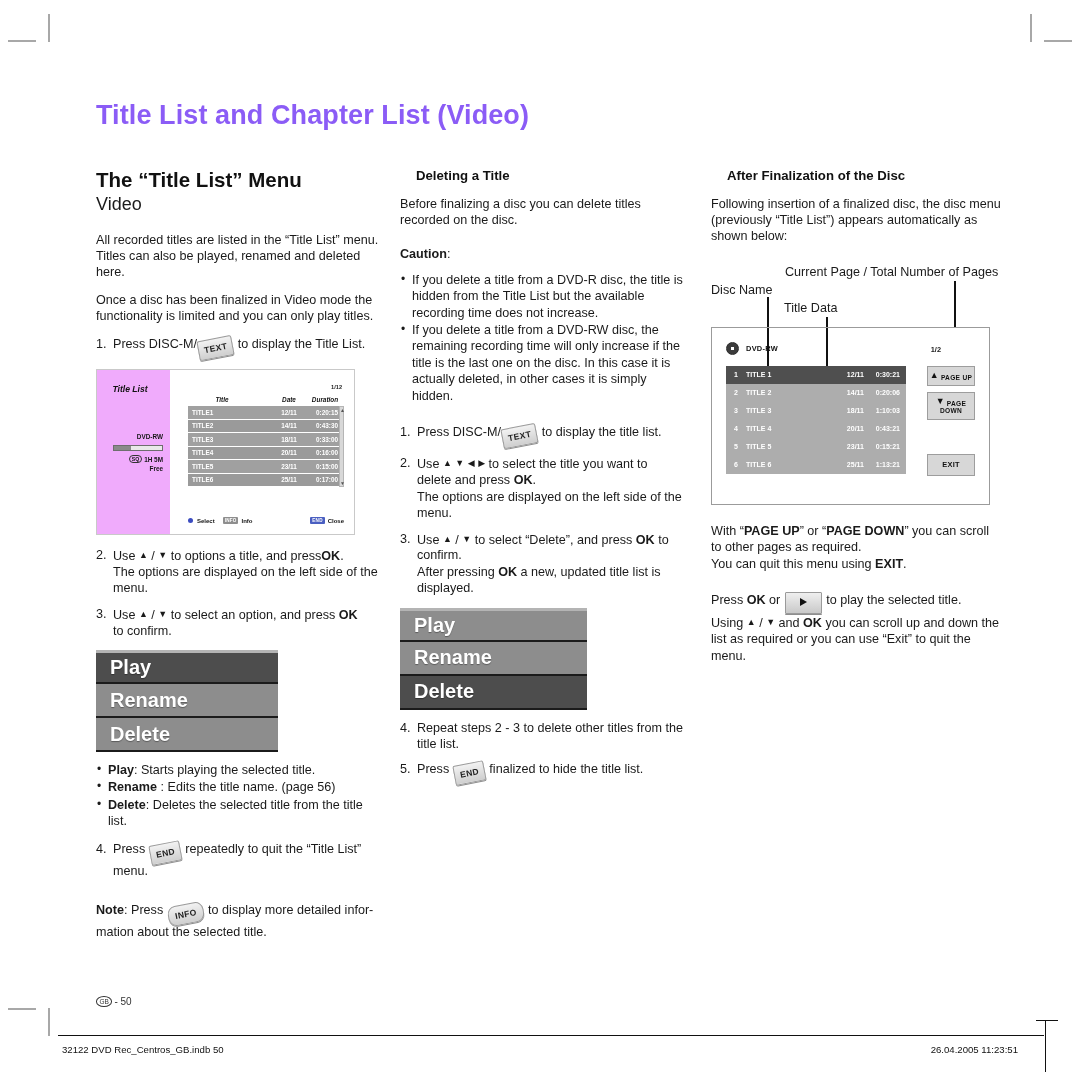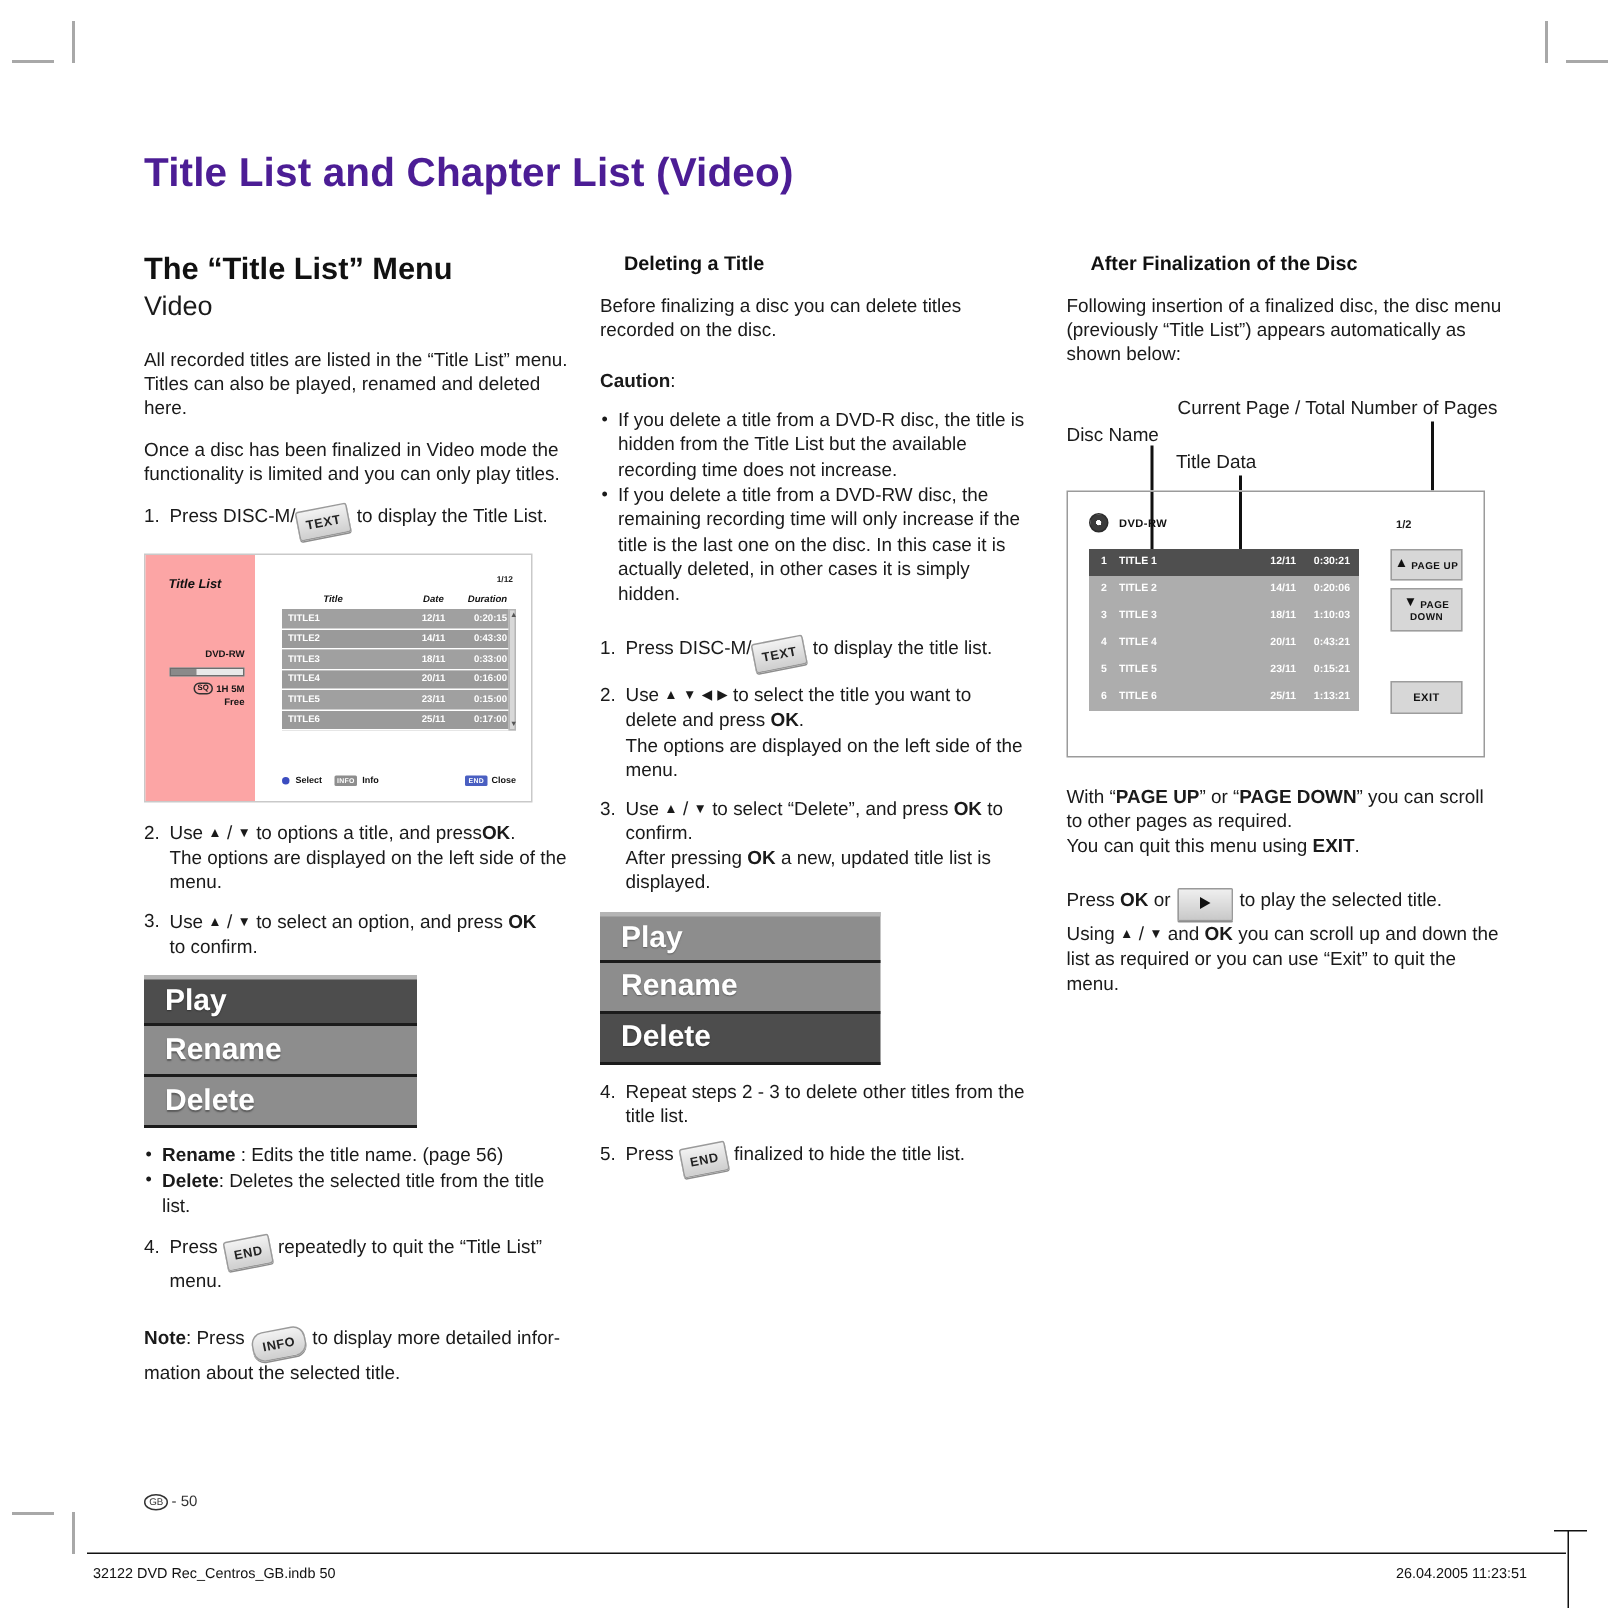--- a/index.html
+++ b/index.html
@@ -17,21 +17,21 @@
   .crop { position:absolute; background:#a8a8a8; }
   .crop.v { width:2px; height:28px; }
   .crop.h { height:2px; width:28px; }
 
   
   #page { position:absolute; left:0; top:0; width:1080px; height:1080px; }
 
   
   #doc-title {
     position:absolute; left:96px; top:100px;
-    font-size:27px; font-weight:bold; color:#4c1d95;
+    font-size:27px; font-weight:bold; color:#8b5cf6;
     letter-spacing:0.1px;
   }
 
   
   .col { position:absolute; top:168px; }
   #col-left   { left:96px;  width:288px; }
   #col-mid    { left:400px; width:285px; }
   #col-right  { left:711px; width:290px; }
 
   h2.sec {
@@ -87,21 +87,21 @@
     border-left:7px solid #111; border-top:4.5px solid transparent;
     border-bottom:4.5px solid transparent; vertical-align:0px;}
 
   
   .shot {
     border:1px solid #c9c9c9; background:#fff;
     margin:8px 0 12px 0; position:relative;
   }
   #shot-titlelist { width:259px; height:166px; display:flex; }
   .tl-side {
-    width:73px; background:#fca5a5; flex:0 0 73px;
+    width:73px; background:#f0abfc; flex:0 0 73px;
     position:relative; font-size:6px; color:#161616;
   }
   .tl-side .tl-name {
     position:absolute; left:0; right:7px; top:14px; text-align:center;
     font-size:8.6px; font-style:italic; font-weight:bold; color:#111;
   }
   .tl-side .tl-disc {
     position:absolute; right:7px; top:63px; font-size:6.4px; font-weight:bold;
   }
   .tl-side .tl-bar {
@@ -339,20 +339,21 @@
       </li>
     </ol>
 
     <div class="optmenu" id="optmenu-left">
         <div class="opt sel first">Play</div>
         <div class="opt">Rename</div>
         <div class="opt">Delete</div>
       </div>
 
     <ul class="bul" id="opt-desc">
+        <li><span class="b">Play</span><span>: Starts playing the selected title.</span></li>
         <li><span class="b">Rename</span><span> : Edits the title name. (page 56)</span></li>
         <li><span class="b">Delete</span><span>: Deletes the selected title from the title list.</span></li>
       </ul>
 
     <ol class="num">
       <li>
         <span class="marker">4.</span>
         <span>Press</span>
         <span class="key">END</span>
         <span>repeatedly to quit the “Title List” menu.</span>

